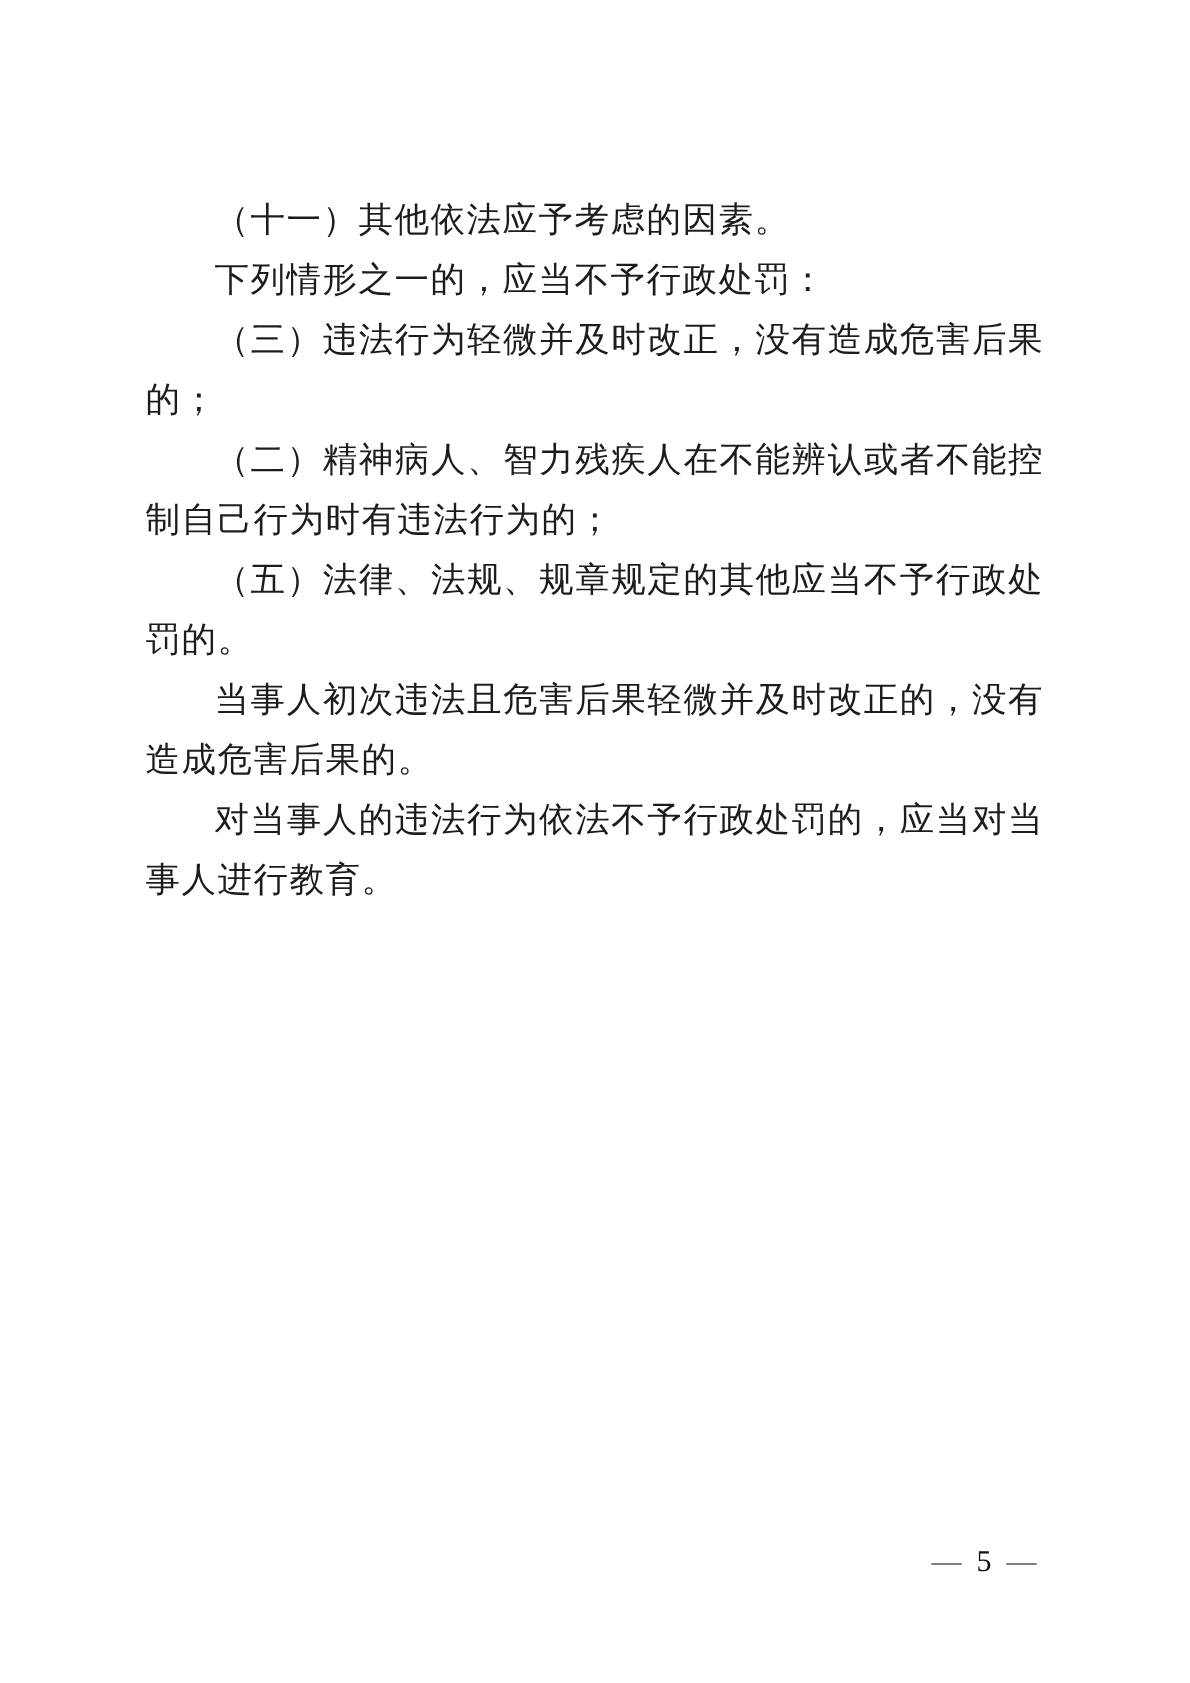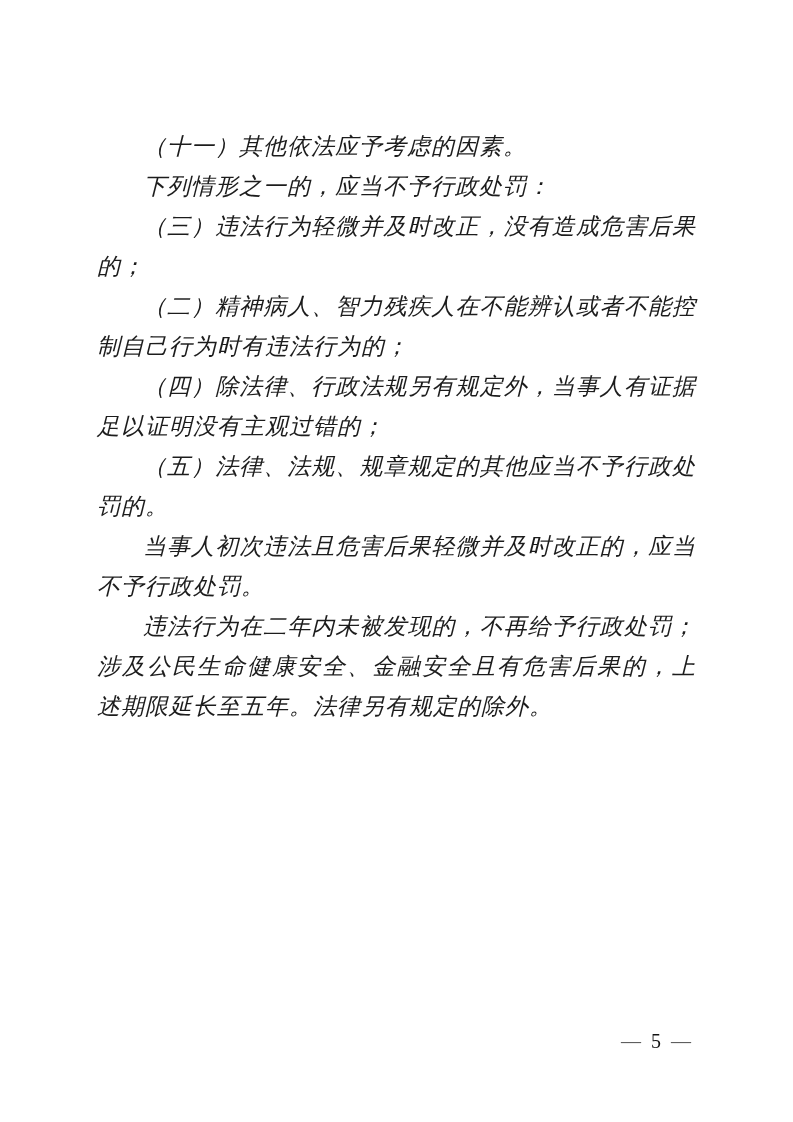--- a/index.html
+++ b/index.html
@@ -27,21 +27,20 @@
     width: 599px;
   }
   .para {
     margin: 0;
     font-size: 23px;
     line-height: 40px;
     text-indent: 2em;
     text-align: justify;
     letter-spacing: 1px;
     word-break: break-all;
-    font-style: italic;
   }
   .para .lead {
     font-weight: bold;
     margin-right: 1em;
   }
   .footer {
     position: absolute;
     top: 1030px;
     right: 96px;
     font-size: 20px;
@@ -67,29 +66,28 @@
     <p class="para">（十一）其他依法应予考虑的因素。</p>
 
 
     <p class="para">下列情形之一的，应当不予行政处罚：</p>
 
 
     <p class="para">（三）违法行为轻微并及时改正，没有造成危害后果的；</p>
 
     <p class="para">（二）精神病人、智力残疾人在不能辨认或者不能控制自己行为时有违法行为的；</p>
 
-    <p class="para">（四）除法律、行政法规另有规定外，当事人有证据足以证明没有主观过错的；</p>
 
     <p class="para">（五）法律、法规、规章规定的其他应当不予行政处罚的。</p>
 
-    <p class="para">当事人初次违法且危害后果轻微并及时改正的，应当不予行政处罚。</p>
+    <p class="para">当事人初次违法且危害后果轻微并及时改正的，没有造成危害后果的。</p>
+
+    <p class="para">对当事人的违法行为依法不予行政处罚的，应当对当事人进行教育。</p>
 
 
-
-    <p class="para">违法行为在二年内未被发现的，不再给予行政处罚；涉及公民生命健康安全、金融安全且有危害后果的，上述期限延长至五年。法律另有规定的除外。</p>
 
   </div>
 
   <div class="footer">
     <span class="dash">—</span><span class="num">5</span><span class="dash">—</span>
   </div>
 
 </div>
 
 </body></html>

